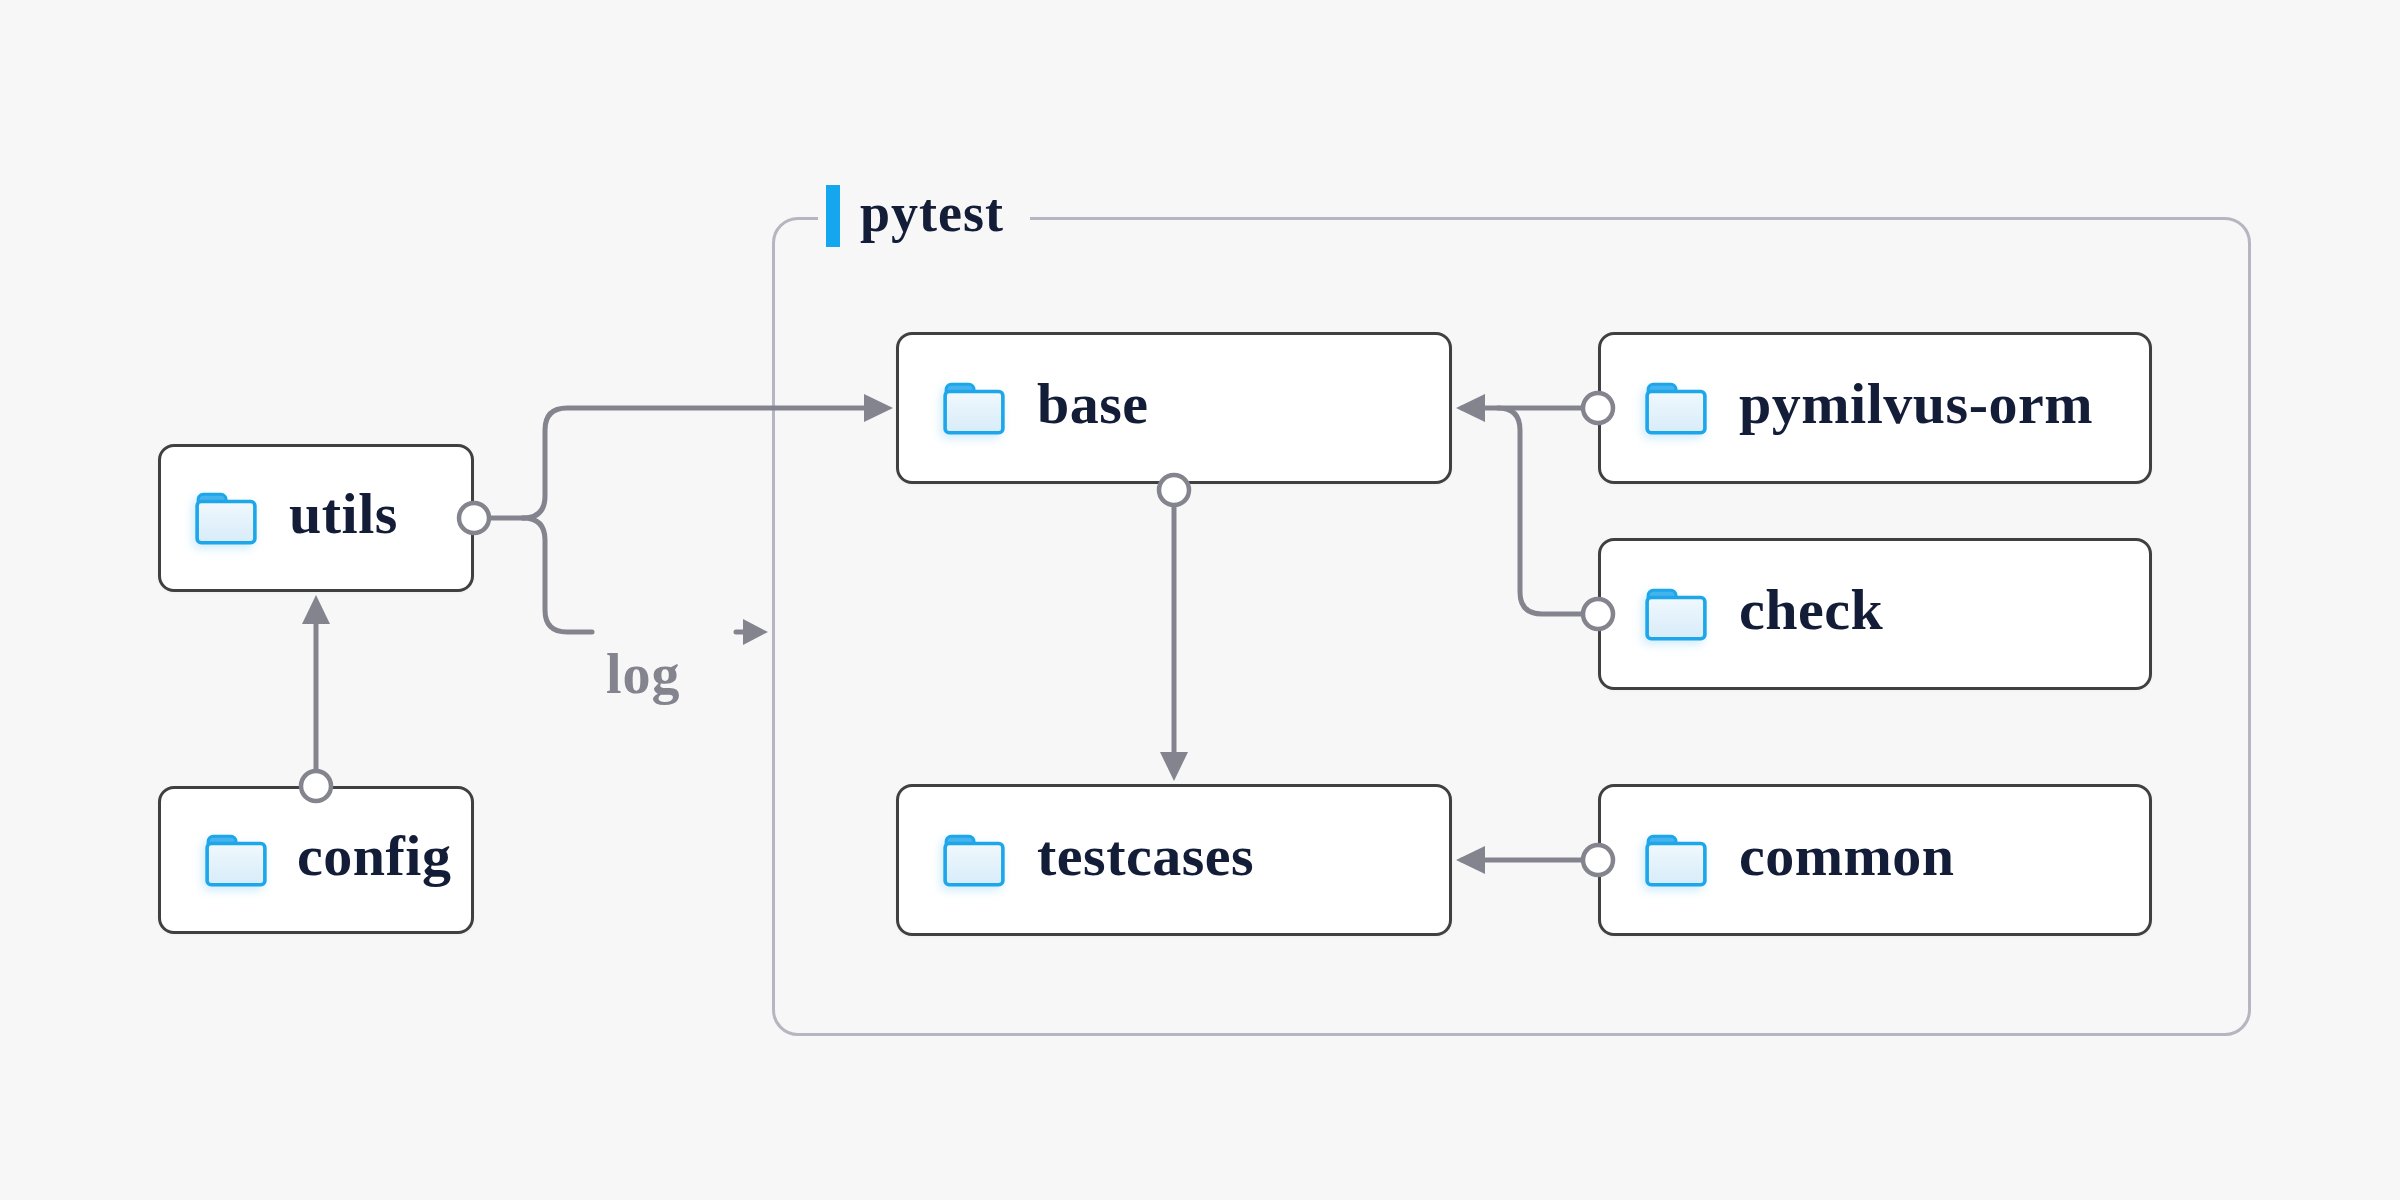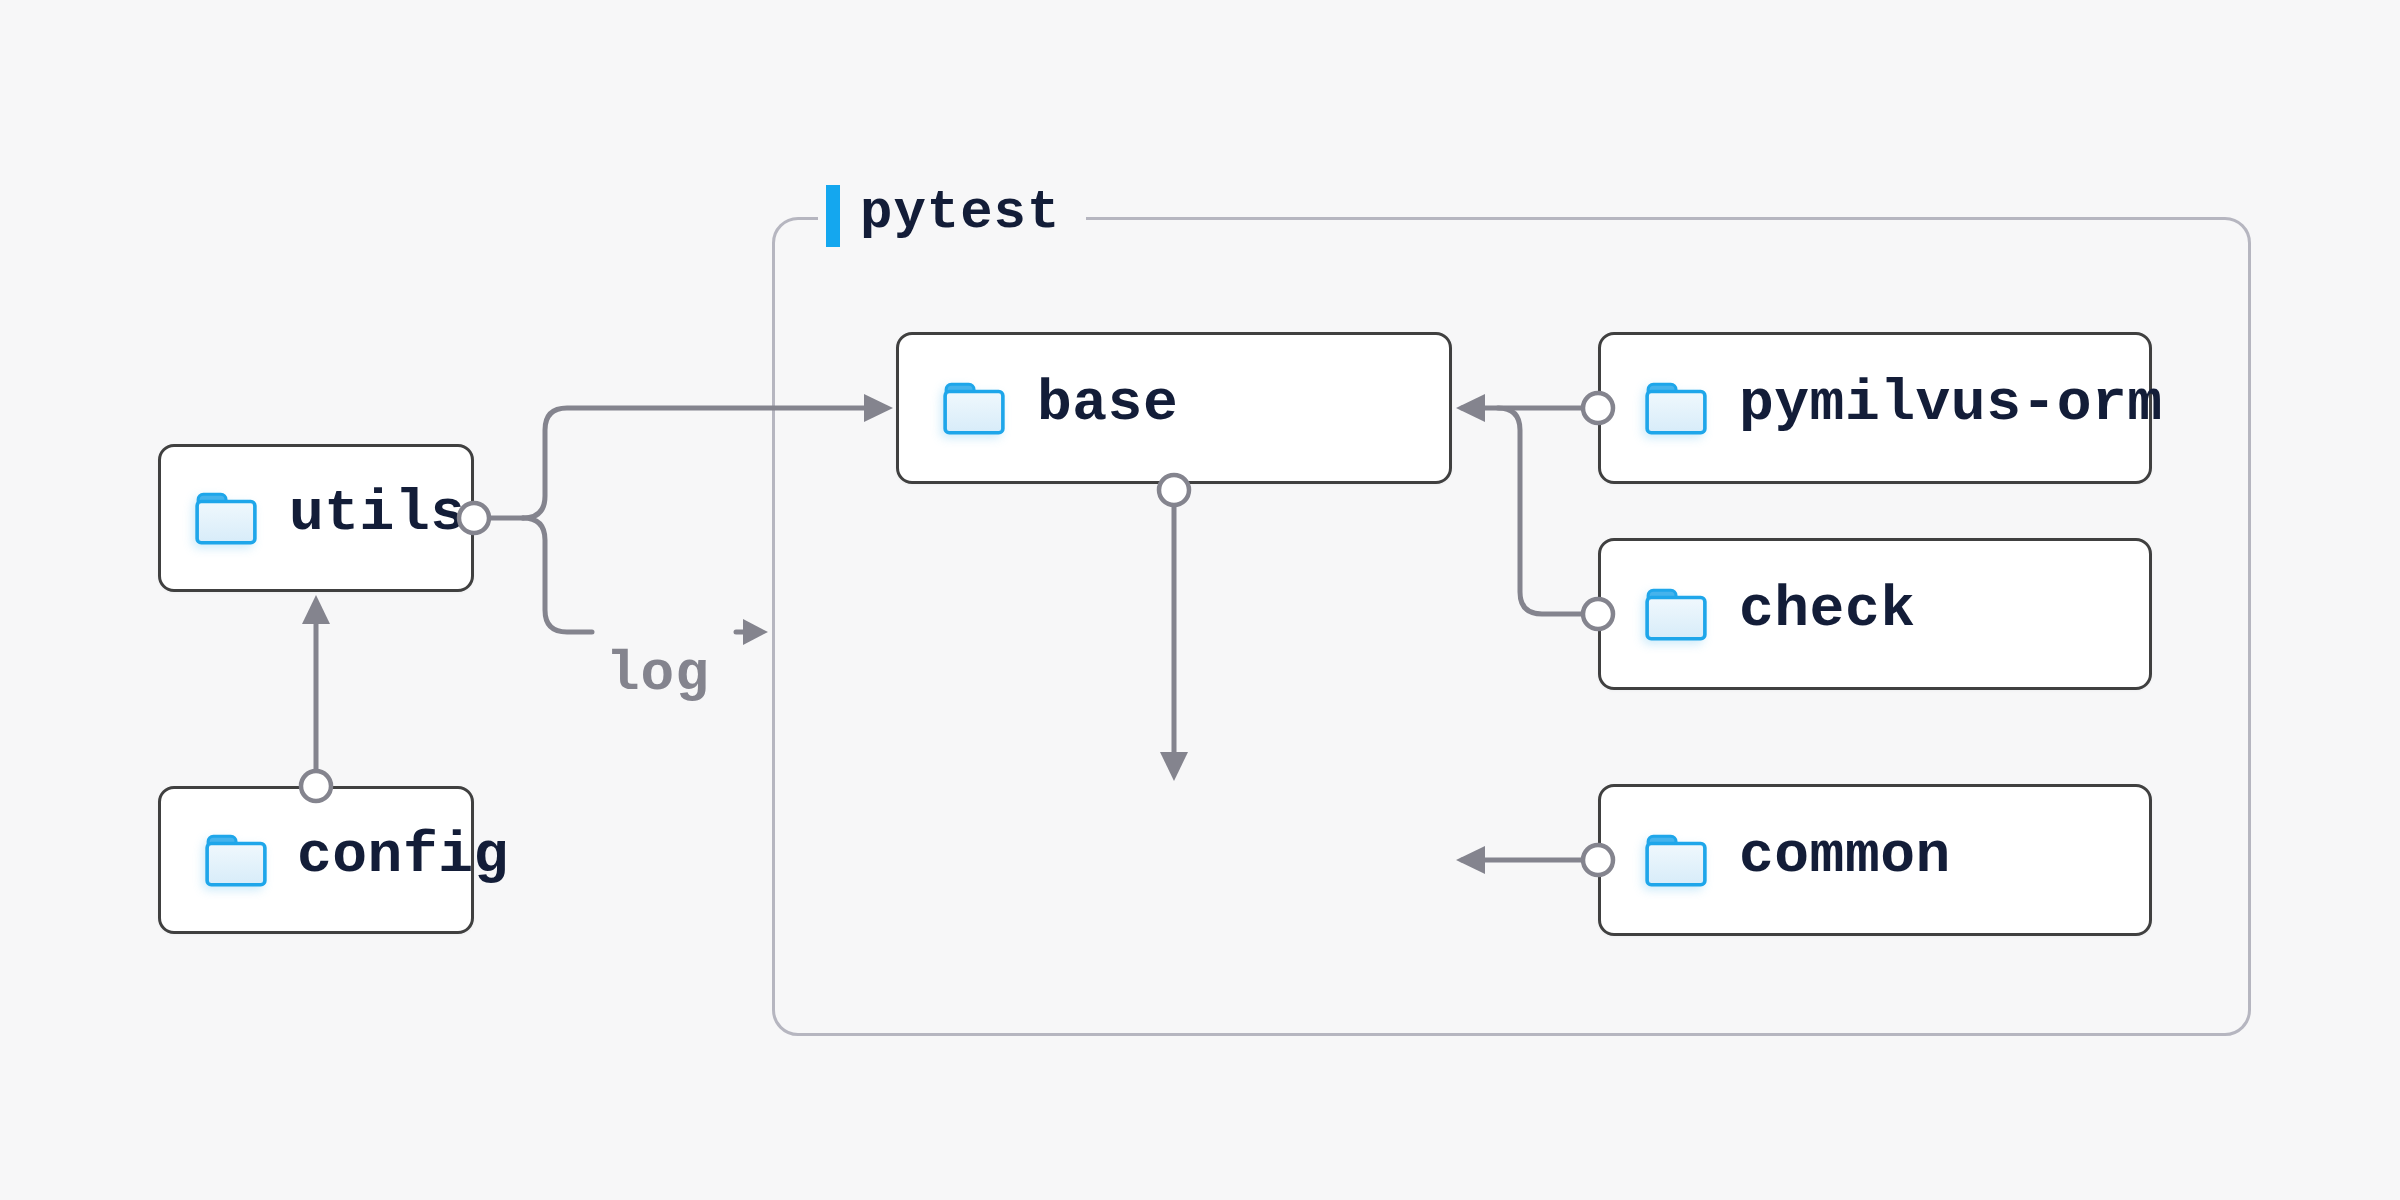--- a/index.html
+++ b/index.html
@@ -1,21 +1,21 @@
 <!DOCTYPE html>
 <html><head>
 <meta charset="utf-8">
 <style>
   html, body { margin: 0; padding: 0; background: #f7f7f8; }
   .stage {
     position: relative;
     width: 2400px;
     height: 1057px;
     background: #f7f7f8;
-    font-family: Liberation Mono, monospace;
+    font-family: Liberation Serif, serif;
     overflow: hidden;
   }
 
   
   .group-box {
     position: absolute;
     left: 772px; top: 217px;
     width: 1473px; height: 813px;
     border: 3px solid #b6b6c0;
     border-radius: 26px;
@@ -219,20 +219,27 @@
   </div>
 
   <div class="node" id="n-check">
     <svg class="folder" viewBox="0 0 64 54">
       <rect class="ftab" x="5" y="4" width="27" height="17" rx="5"></rect>
       <rect class="fbody" x="4" y="11" width="56" height="40" rx="4"></rect>
     </svg>
     <span class="node-label">check</span>
   </div>
 
+  <div class="node" id="n-testcases">
+    <svg class="folder" viewBox="0 0 64 54">
+      <rect class="ftab" x="5" y="4" width="27" height="17" rx="5"></rect>
+      <rect class="fbody" x="4" y="11" width="56" height="40" rx="4"></rect>
+    </svg>
+    <span class="node-label">testcases</span>
+  </div>
 
   <div class="node" id="n-common">
     <svg class="folder" viewBox="0 0 64 54">
       <rect class="ftab" x="5" y="4" width="27" height="17" rx="5"></rect>
       <rect class="fbody" x="4" y="11" width="56" height="40" rx="4"></rect>
     </svg>
     <span class="node-label">common</span>
   </div>
 
 </div>

